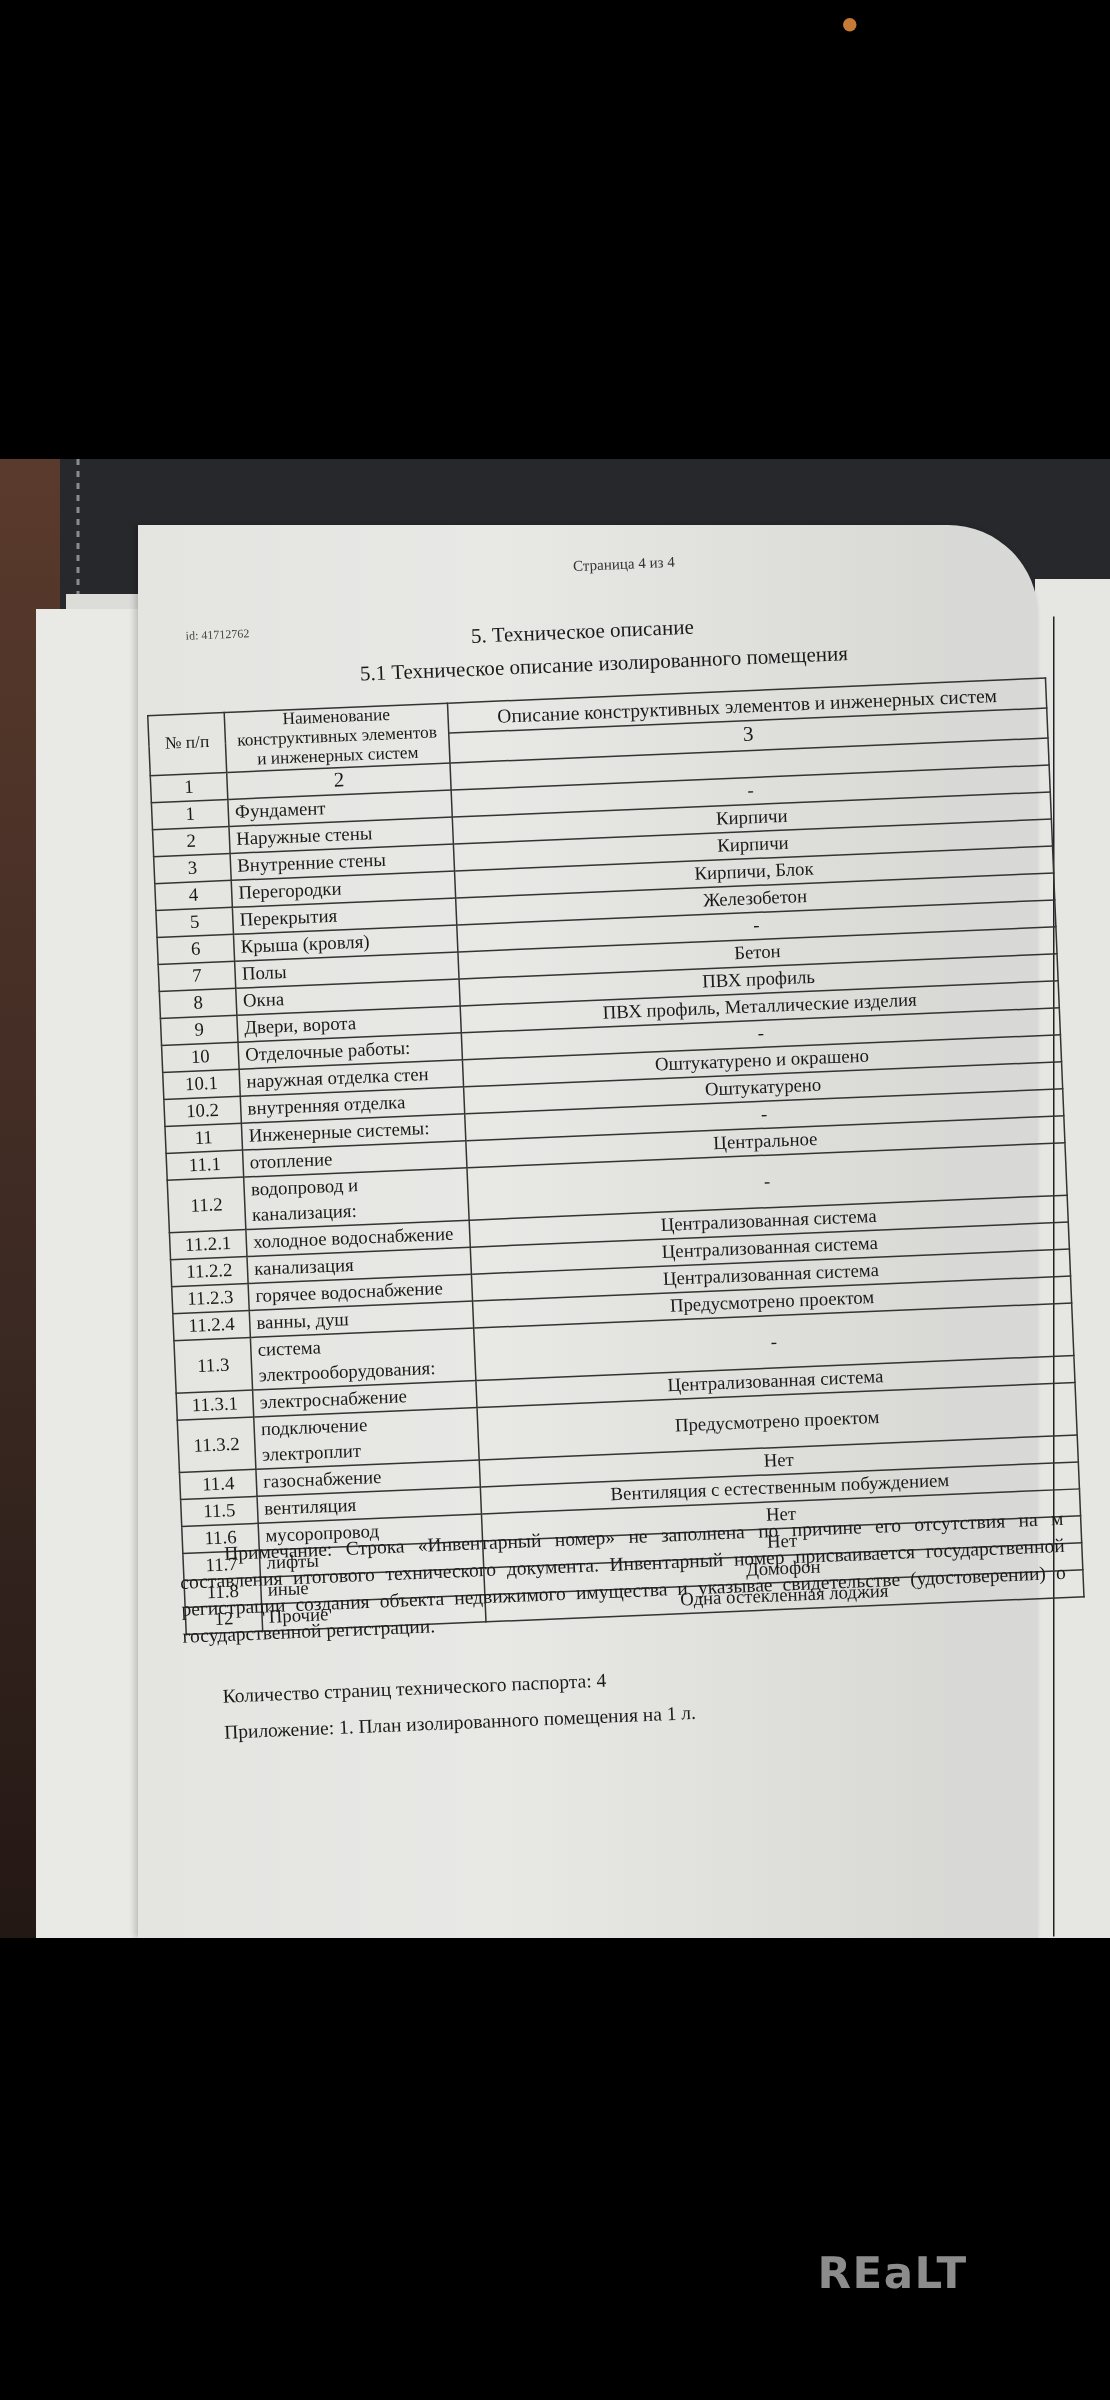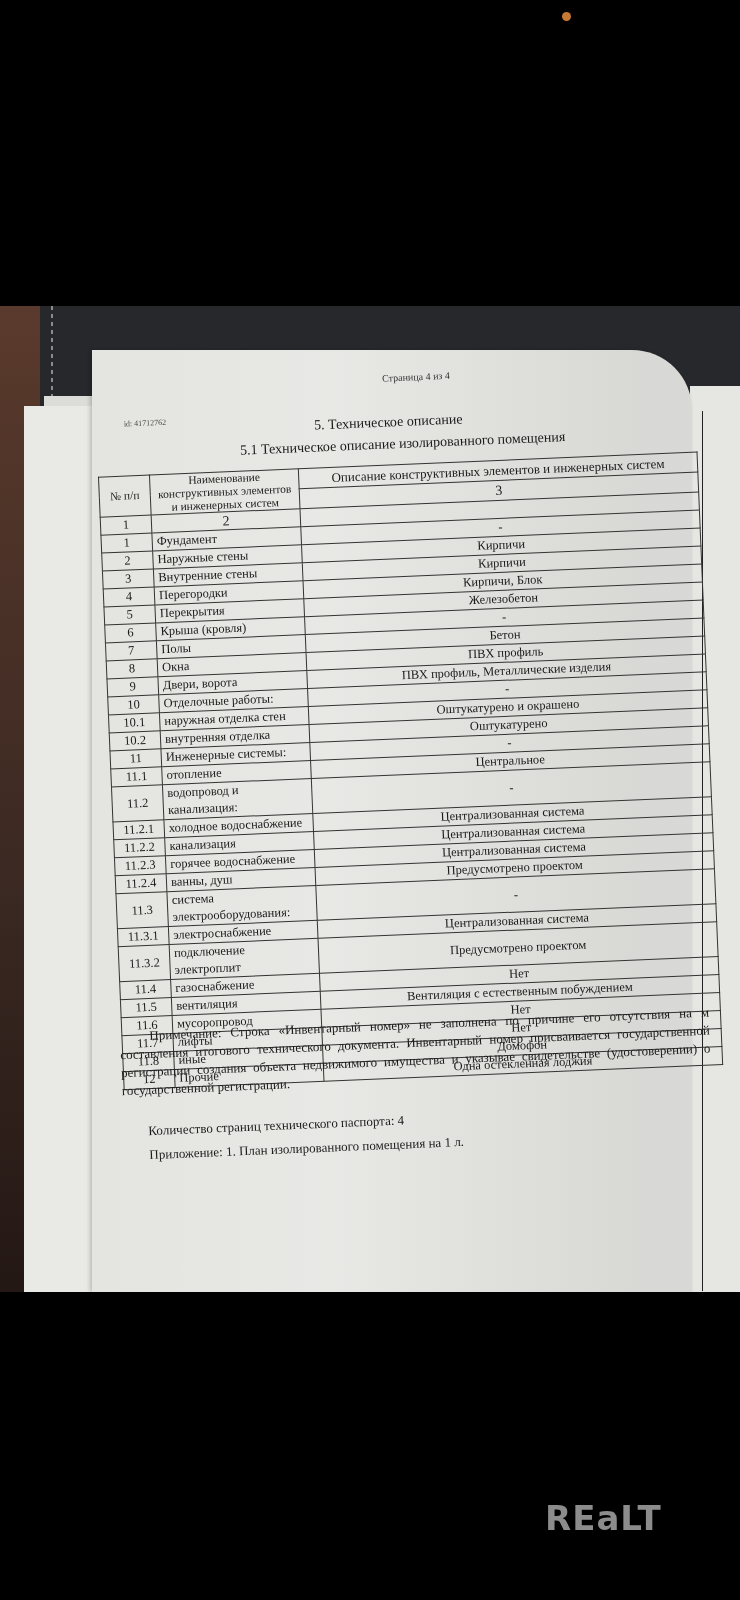--- a/index.html
+++ b/index.html
@@ -27,21 +27,21 @@
   table.tech td, table.tech th { border:1px solid #333; padding:0 4px; height:17px; line-height:17px; font-weight:normal; }
   table.tech th { font-size:11.5px; line-height:13px; text-align:center; }
   td.num { text-align:center; width:42px; }
   td.name { width:140px; }
   td.val { text-align:center; }
   .note { position:absolute; left:110px; top:712px; width:590px; font-size:13px; color:#1a1a1a; line-height:18px; text-align:justify; }
   .note p { margin:0; }
   .note .indent { text-indent:30px; }
   .count { position:absolute; left:135px; top:808px; font-size:13px; color:#1a1a1a; }
   .appendix { position:absolute; left:135px; top:832px; font-size:13px; color:#1a1a1a; }
-  .logo { position:absolute; left:545px; top:1498px; font-family:"DejaVu Sans", sans-serif; font-weight:bold; font-size:34px; color:#8c8c8c; letter-spacing:1px; }
+  .logo { position:absolute; left:545px; top:1498px; font-family:"DejaVu Sans", sans-serif; font-weight:bold; font-size:29px; color:#8c8c8c; letter-spacing:1px; }
 </style>
 </head>
 <body>
 
 <div class="status-dot" style="background: rgb(199, 122, 53);"></div>
 
 <div class="photo">
   <div class="desk-left"></div>
   <div class="binder"></div>
   <div class="stitch"></div>

